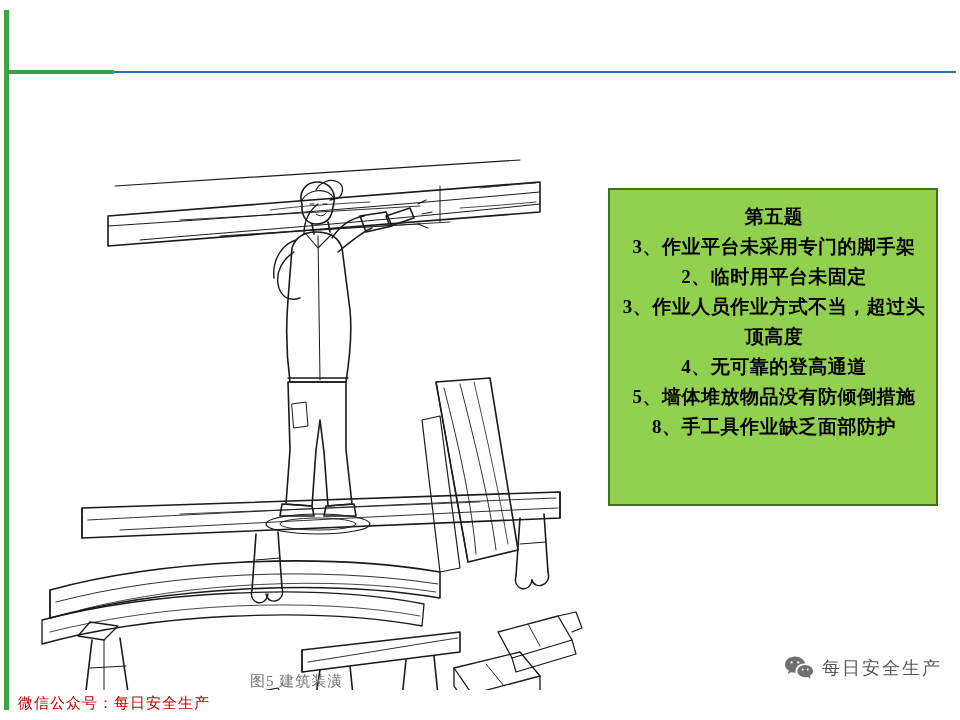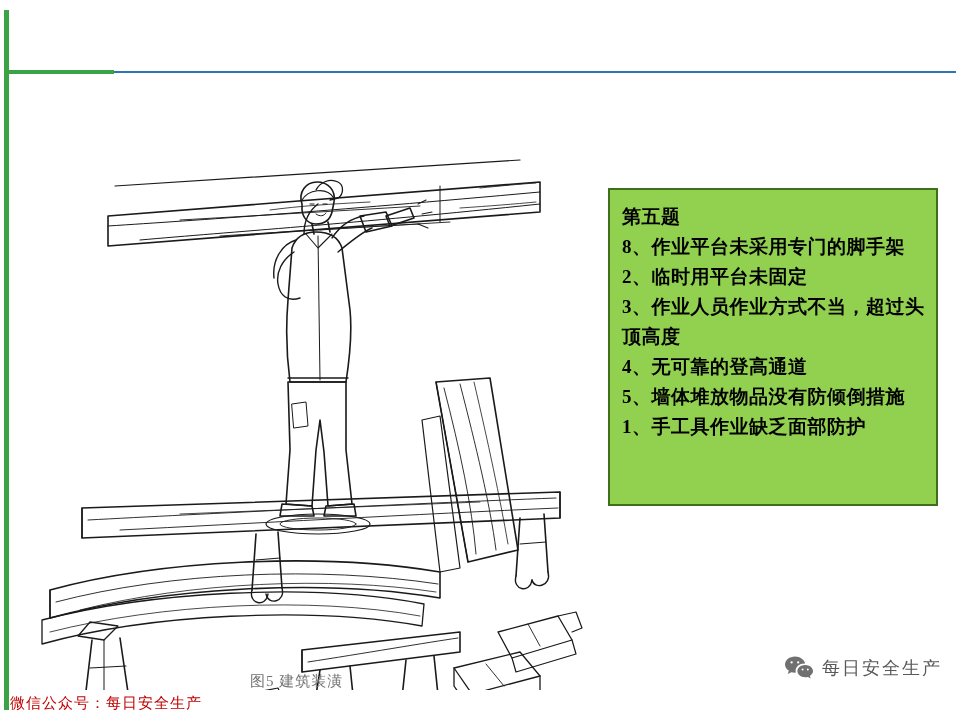--- a/index.html
+++ b/index.html
@@ -81,28 +81,29 @@
     padding: 12px 10px 10px 12px;
   }
   .answer-box .line {
     font-family: "Liberation Serif", serif;
     font-weight: bold;
     font-size: 19px;
     line-height: 30px;
     color: #000000;
     white-space: nowrap;
     letter-spacing: 0.5px;
+    text-align: center;
   }
   .answer-box .line.wrap {
     white-space: normal;
   }
   
   .wm-left {
     position: absolute;
-    left: 10px;
+    left: 18px;
     top: 694px;
     font-size: 15px;
     color: #c00000;
     font-family: "Liberation Serif", serif;
     letter-spacing: 1px;
   }
   
   .wm-right {
     position: absolute;
     right: 18px;
@@ -269,26 +270,26 @@
         <path d="M456 638 L478 632 L482 642 L460 648 Z" stroke-width="1.1"></path>
 
       </g>
     </svg>
   </div>
 
   <div class="fig-caption">图5  建筑装潢</div>
 
   <div class="answer-box">
     <div class="line">第五题</div>
-    <div class="line">8、作业平台未采用专门的脚手架</div>
+    <div class="line">3、作业平台未采用专门的脚手架</div>
     <div class="line">2、临时用平台未固定</div>
     <div class="line wrap">3、作业人员作业方式不当，超过头顶高度</div>
     <div class="line">4、无可靠的登高通道</div>
     <div class="line">5、墙体堆放物品没有防倾倒措施</div>
-    <div class="line">1、手工具作业缺乏面部防护</div>
+    <div class="line">8、手工具作业缺乏面部防护</div>
   </div>
 
   <div class="wm-left">微信公众号：每日安全生产</div>
 
   <div class="wm-right">
     <span class="wx-icon">
       <svg width="30" height="26" viewBox="0 0 30 26" xmlns="http://www.w3.org/2000/svg">
         <path d="M11 1.5C5.5 1.5 1 5.1 1 9.5c0 2.5 1.5 4.7 3.8 6.1L3.9 19l3.4-1.8c1.1.3 2.3.5 3.5.5.4 0 .8 0 1.1-.1-.2-.6-.3-1.2-.3-1.9 0-4 3.9-7.2 8.7-7.2.3 0 .6 0 .9.1C20.5 5 16.2 1.5 11 1.5z" fill="#707070"></path>
         <circle cx="7.6" cy="7.4" r="1.15" fill="#ffffff"></circle>
         <circle cx="14.2" cy="7.4" r="1.15" fill="#ffffff"></circle>

